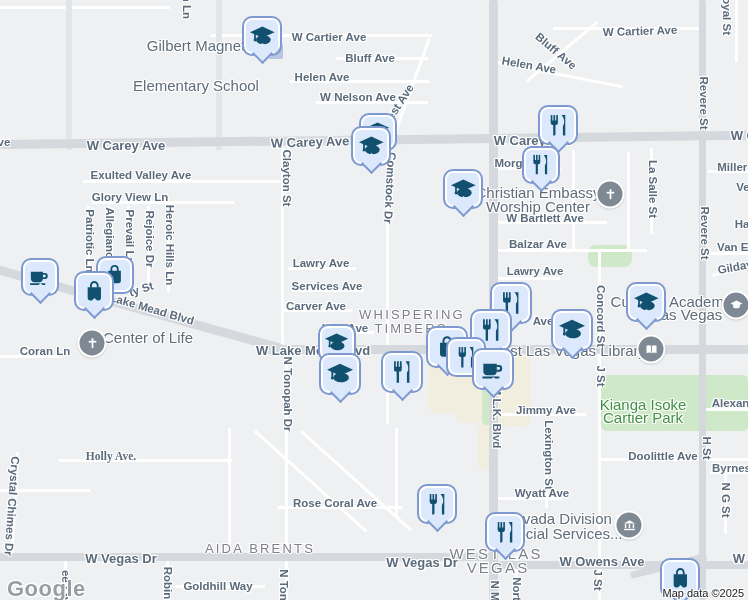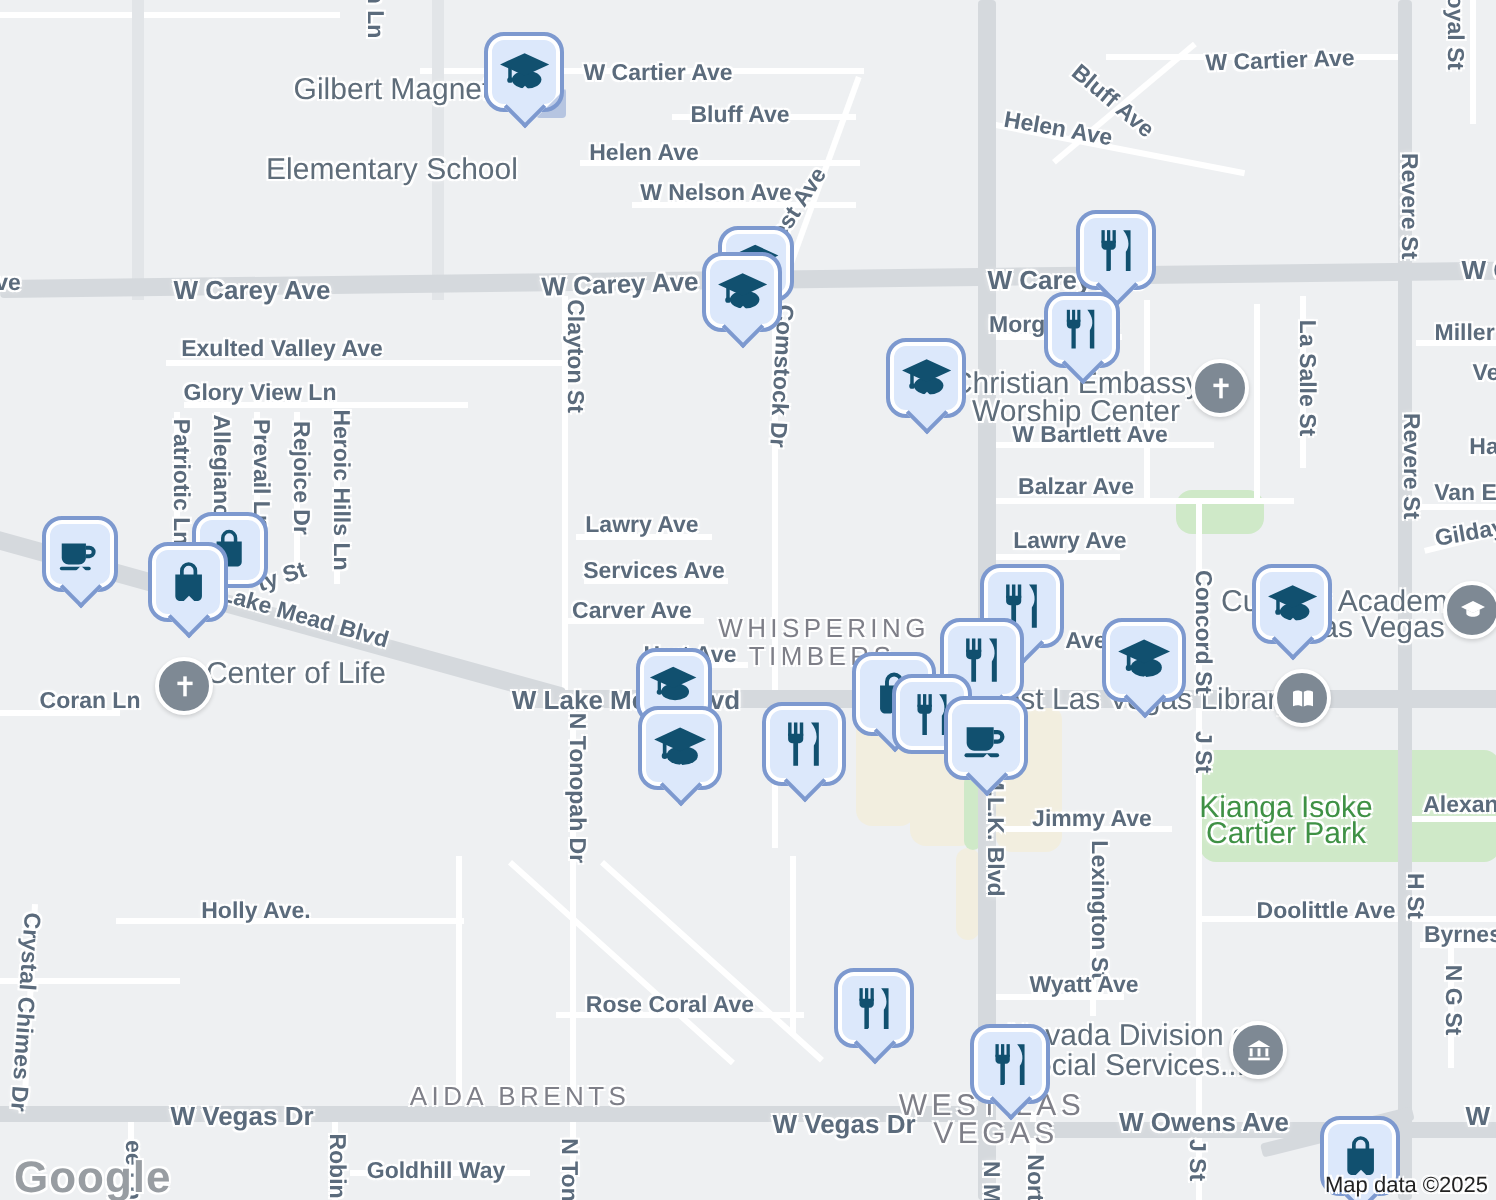--- a/index.html
+++ b/index.html
@@ -197,21 +197,21 @@
     <div class="slabel vert" style="left: 598px; top: 580px; transform: translate(-50%, -50%) rotate(0deg);">J St</div>
     <div class="slabel" style="left: 546px; top: 410px; transform: translate(-50%, -50%) rotate(0deg);">Jimmy Ave</div>
     <div class="slabel" style="left: 734px; top: 403px; transform: translate(-50%, -50%) rotate(0deg);">Alexand</div>
     <div class="slabel" style="left: 663px; top: 456px; transform: translate(-50%, -50%) rotate(0deg);">Doolittle Ave</div>
     <div class="slabel vert" style="left: 707px; top: 448px; transform: translate(-50%, -50%) rotate(0deg);">H St</div>
     <div class="slabel" style="left: 740px; top: 468px; transform: translate(-50%, -50%) rotate(0deg);">Byrnes Av</div>
     <div class="slabel vert" style="left: 726px; top: 500px; transform: translate(-50%, -50%) rotate(0deg);">N G St</div>
     <div class="slabel vert" style="left: 549px; top: 455px; transform: translate(-50%, -50%) rotate(0deg);">Lexington St</div>
     <div class="slabel" style="left: 542px; top: 493px; transform: translate(-50%, -50%) rotate(0deg);">Wyatt Ave</div>
     <div class="slabel" style="left: 335px; top: 503px; transform: translate(-50%, -50%) rotate(0deg);">Rose Coral Ave</div>
-    <div class="slabel" style="left: 128px; top: 456px; transform: translate(-50%, -50%) rotate(0deg);">Holly Ave.</div>
+    <div class="slabel" style="left: 111px; top: 456px; transform: translate(-50%, -50%) rotate(0deg); font-family: Liberation Serif, serif;">Holly Ave.</div>
     <div class="slabel vert" style="left: 12px; top: 506px; transform: translate(-50%, -50%) rotate(4deg);">Crystal Chimes Dr</div>
     <div class="slabel" style="left: 121px; top: 558px; transform: translate(-50%, -50%) rotate(0deg); font-size: 13px;">W Vegas Dr</div>
     <div class="slabel" style="left: 422px; top: 562px; transform: translate(-50%, -50%) rotate(0deg); font-size: 13px;">W Vegas Dr</div>
     <div class="slabel" style="left: 602px; top: 561px; transform: translate(-50%, -50%) rotate(0deg); font-size: 13px;">W Owens Ave</div>
     <div class="slabel" style="left: 762px; top: 558px; transform: translate(-50%, -50%) rotate(0deg); font-size: 13px;">W Owens</div>
     <div class="slabel" style="left: 218px; top: 586px; transform: translate(-50%, -50%) rotate(0deg);">Goldhill Way</div>
     <div class="slabel vert" style="left: 66px; top: 585px; transform: translate(-50%, -50%) rotate(0deg);">ee Ln</div>
     <div class="slabel vert" style="left: 168px; top: 583px; transform: translate(-50%, -50%) rotate(0deg);">Robin</div>
     <div class="slabel vert" style="left: 497px; top: 417px; transform: translate(-50%, -50%) rotate(0deg);">M.L.K. Blvd</div>
     <div class="slabel vert" style="left: 495px; top: 591px; transform: translate(-50%, -50%) rotate(0deg);">N M</div>

